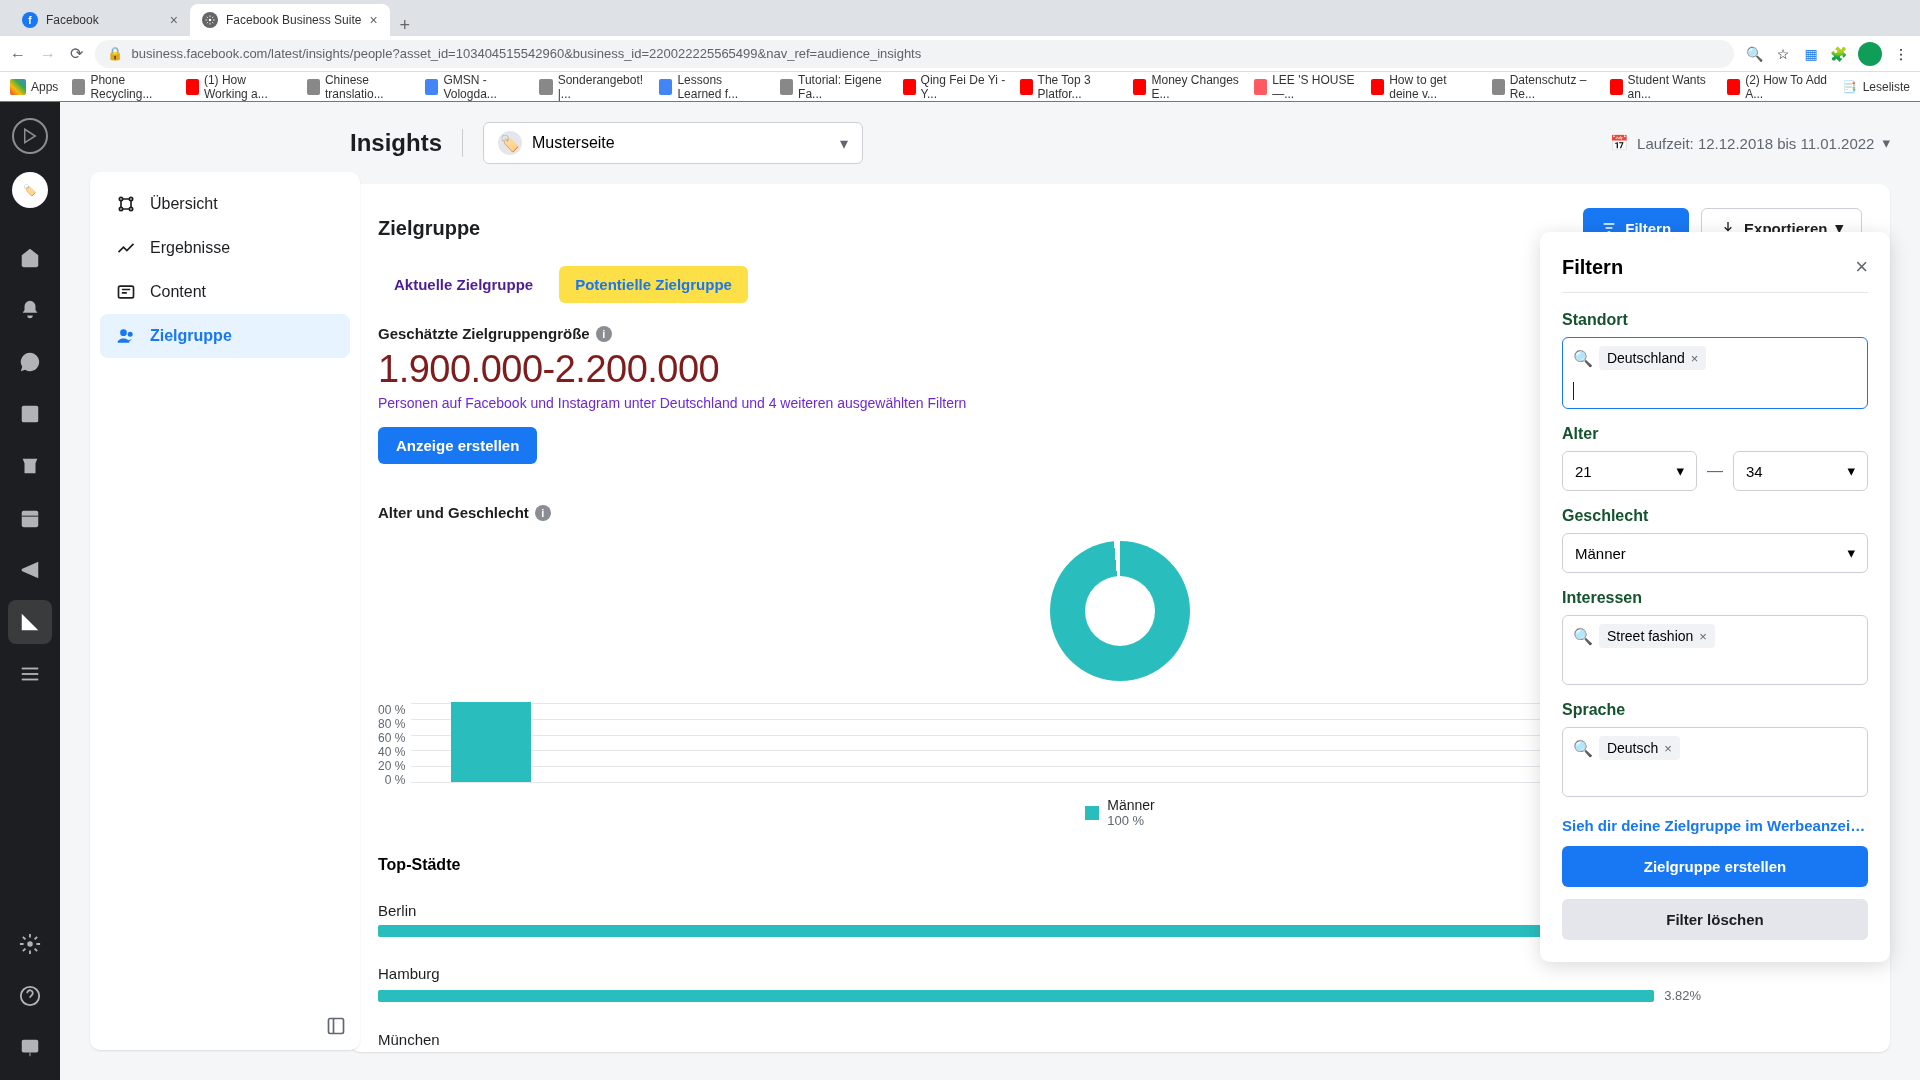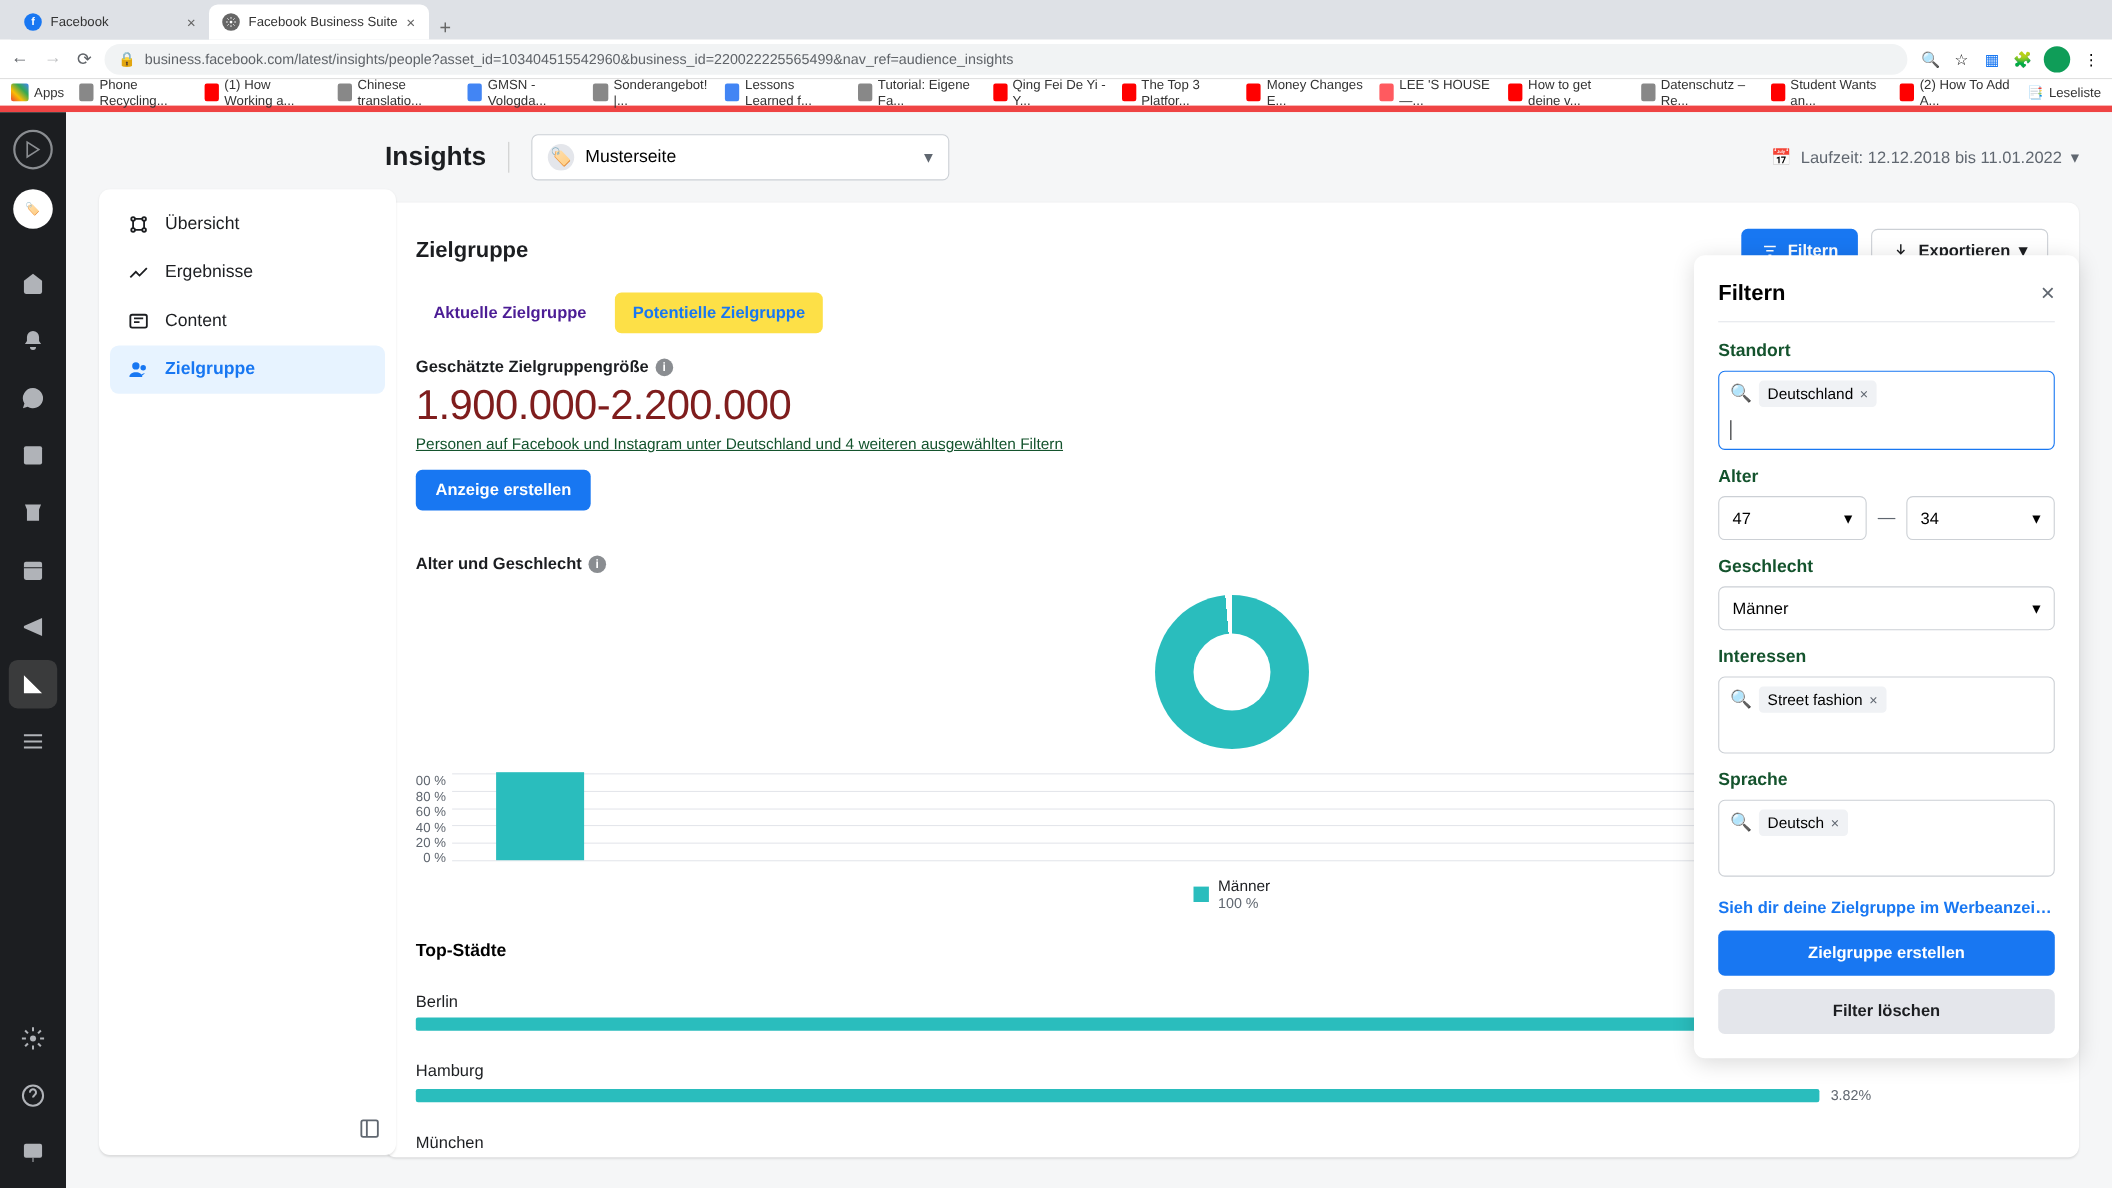--- a/index.html
+++ b/index.html
@@ -15,21 +15,21 @@
     .new-tab { padding: 0 10px; color: #666; font-size: 18px; cursor:pointer;}
     
     .address-bar-row { height: 36px; background: #fff; display: flex; align-items: center; padding: 0 10px; gap: 12px; border-bottom:1px solid #ddd;}
     .nav-arrows { display:flex; gap:14px; color:#5f6368; }
     .nav-arrows span { cursor:pointer; font-size:16px;}
     .address-bar { flex: 1; height: 28px; background: #f1f3f4; border-radius: 14px; display: flex; align-items: center; padding: 0 12px; font-size: 13px; color: #5f6368; gap:8px;}
     .addr-icons-right { display:flex; gap:10px; align-items:center;}
     .addr-icons-right .ic { width:18px;height:18px; display:flex;align-items:center;justify-content:center; font-size:14px;}
     .profile-dot{width:24px;height:24px;border-radius:50%;background:#0f9d58;}
     
-    .bookmarks-bar { height: 30px; background: #fff; display: flex; align-items: center; padding: 0 10px; gap: 14px; font-size: 12px; color: #333; border-bottom:6px solid #ef4444;}
+    .bookmarks-bar { height: 30px; background: #fff; display: flex; align-items: center; padding: 0 10px; gap: 14px; font-size: 12px; color: #333; border-bottom:1px solid #ef4444;}
     .bookmark { display:flex; align-items:center; gap:5px; cursor:pointer;}
     .bm-icon { width:16px;height:16px; border-radius:2px;}
     .yt { background:#ff0000;}
     .gn { background:#4285f4;}
     .gr { background:#888;}
     .ab { background:#ff5a5f;}
     .readlist{margin-left:auto;display:flex;align-items:center;gap:5px;}
     
     
     .app { display: flex; height: calc(1080px - 102px); background: #f5f6f7;}
@@ -74,21 +74,21 @@
     .main-header-row .actions{margin-left:auto;display:flex;gap:12px;}
     
     .tabs-row { display: flex; gap: 10px; margin-top: 18px; }
     .tab-btn { padding: 10px 16px; border-radius: 6px; font-size: 15px; font-weight: 600; color: #4c1d95; cursor:pointer;}
     .tab-btn.active { background: #fde047; color: #1877f2; }
     
     .section-label { font-size: 15px; font-weight: 700; color: #1c1e21; margin-top: 22px; display:flex;align-items:center;gap:6px;}
     .info-icon{width:16px;height:16px;border-radius:50%;background:#8a8d91;color:#fff;font-size:11px;display:flex;align-items:center;justify-content:center;}
     
     .big-number { font-size: 38px; font-weight: 400; color: #7f1d1d; margin-top: 6px; letter-spacing:-0.5px;}
-    .sub-text { font-size: 14px; color: #14532d; margin-top: 4px; text-decoration: underline; }
+    .sub-text { font-size: 14px; color: #6d28d9; margin-top: 4px; }
     
     .donut-wrap{display:flex;justify-content:center;margin-top:20px;}
     .donut { width: 140px; height: 140px; border-radius: 50%; background: conic-gradient(#2abdbd 0deg 355deg, #fff 355deg 360deg); position:relative;}
     .donut::after{content:'';position:absolute;inset:25%;background:#fff;border-radius:50%;}
     
     .bar-chart { margin-top: 22px; display: flex; }
     .y-axis { display: flex; flex-direction: column; justify-content: space-between; height: 80px; font-size: 12px; color: #606770; text-align:right; padding-right:6px;}
     .bars-area { flex: 1; height: 80px; position: relative; border-bottom:1px solid #e4e6eb;}
     .grid-line{position:absolute;left:0;right:0;height:1px;background:#e4e6eb;}
     .single-bar { position: absolute; left: 40px; bottom: 0; width: 80px; height: 80px; background: #2abdbd; }
@@ -506,21 +506,21 @@
           <span>Deutschland</span>
           <span class="chip-x">×</span>
         </span>
         <div style="width:100%;height:0"></div>
         <span class="chip-cursor"></span>
       </div>
       
       <div class="filter-label">Alter</div>
       <div class="age-row">
         <div class="select">
-            <span>47</span>
+            <span>21</span>
             <span>▾</span>
           </div>
         <span class="dash">—</span>
         <div class="select">
             <span>34</span>
             <span>▾</span>
           </div>
       </div>
       
       <div class="filter-label">Geschlecht</div>

